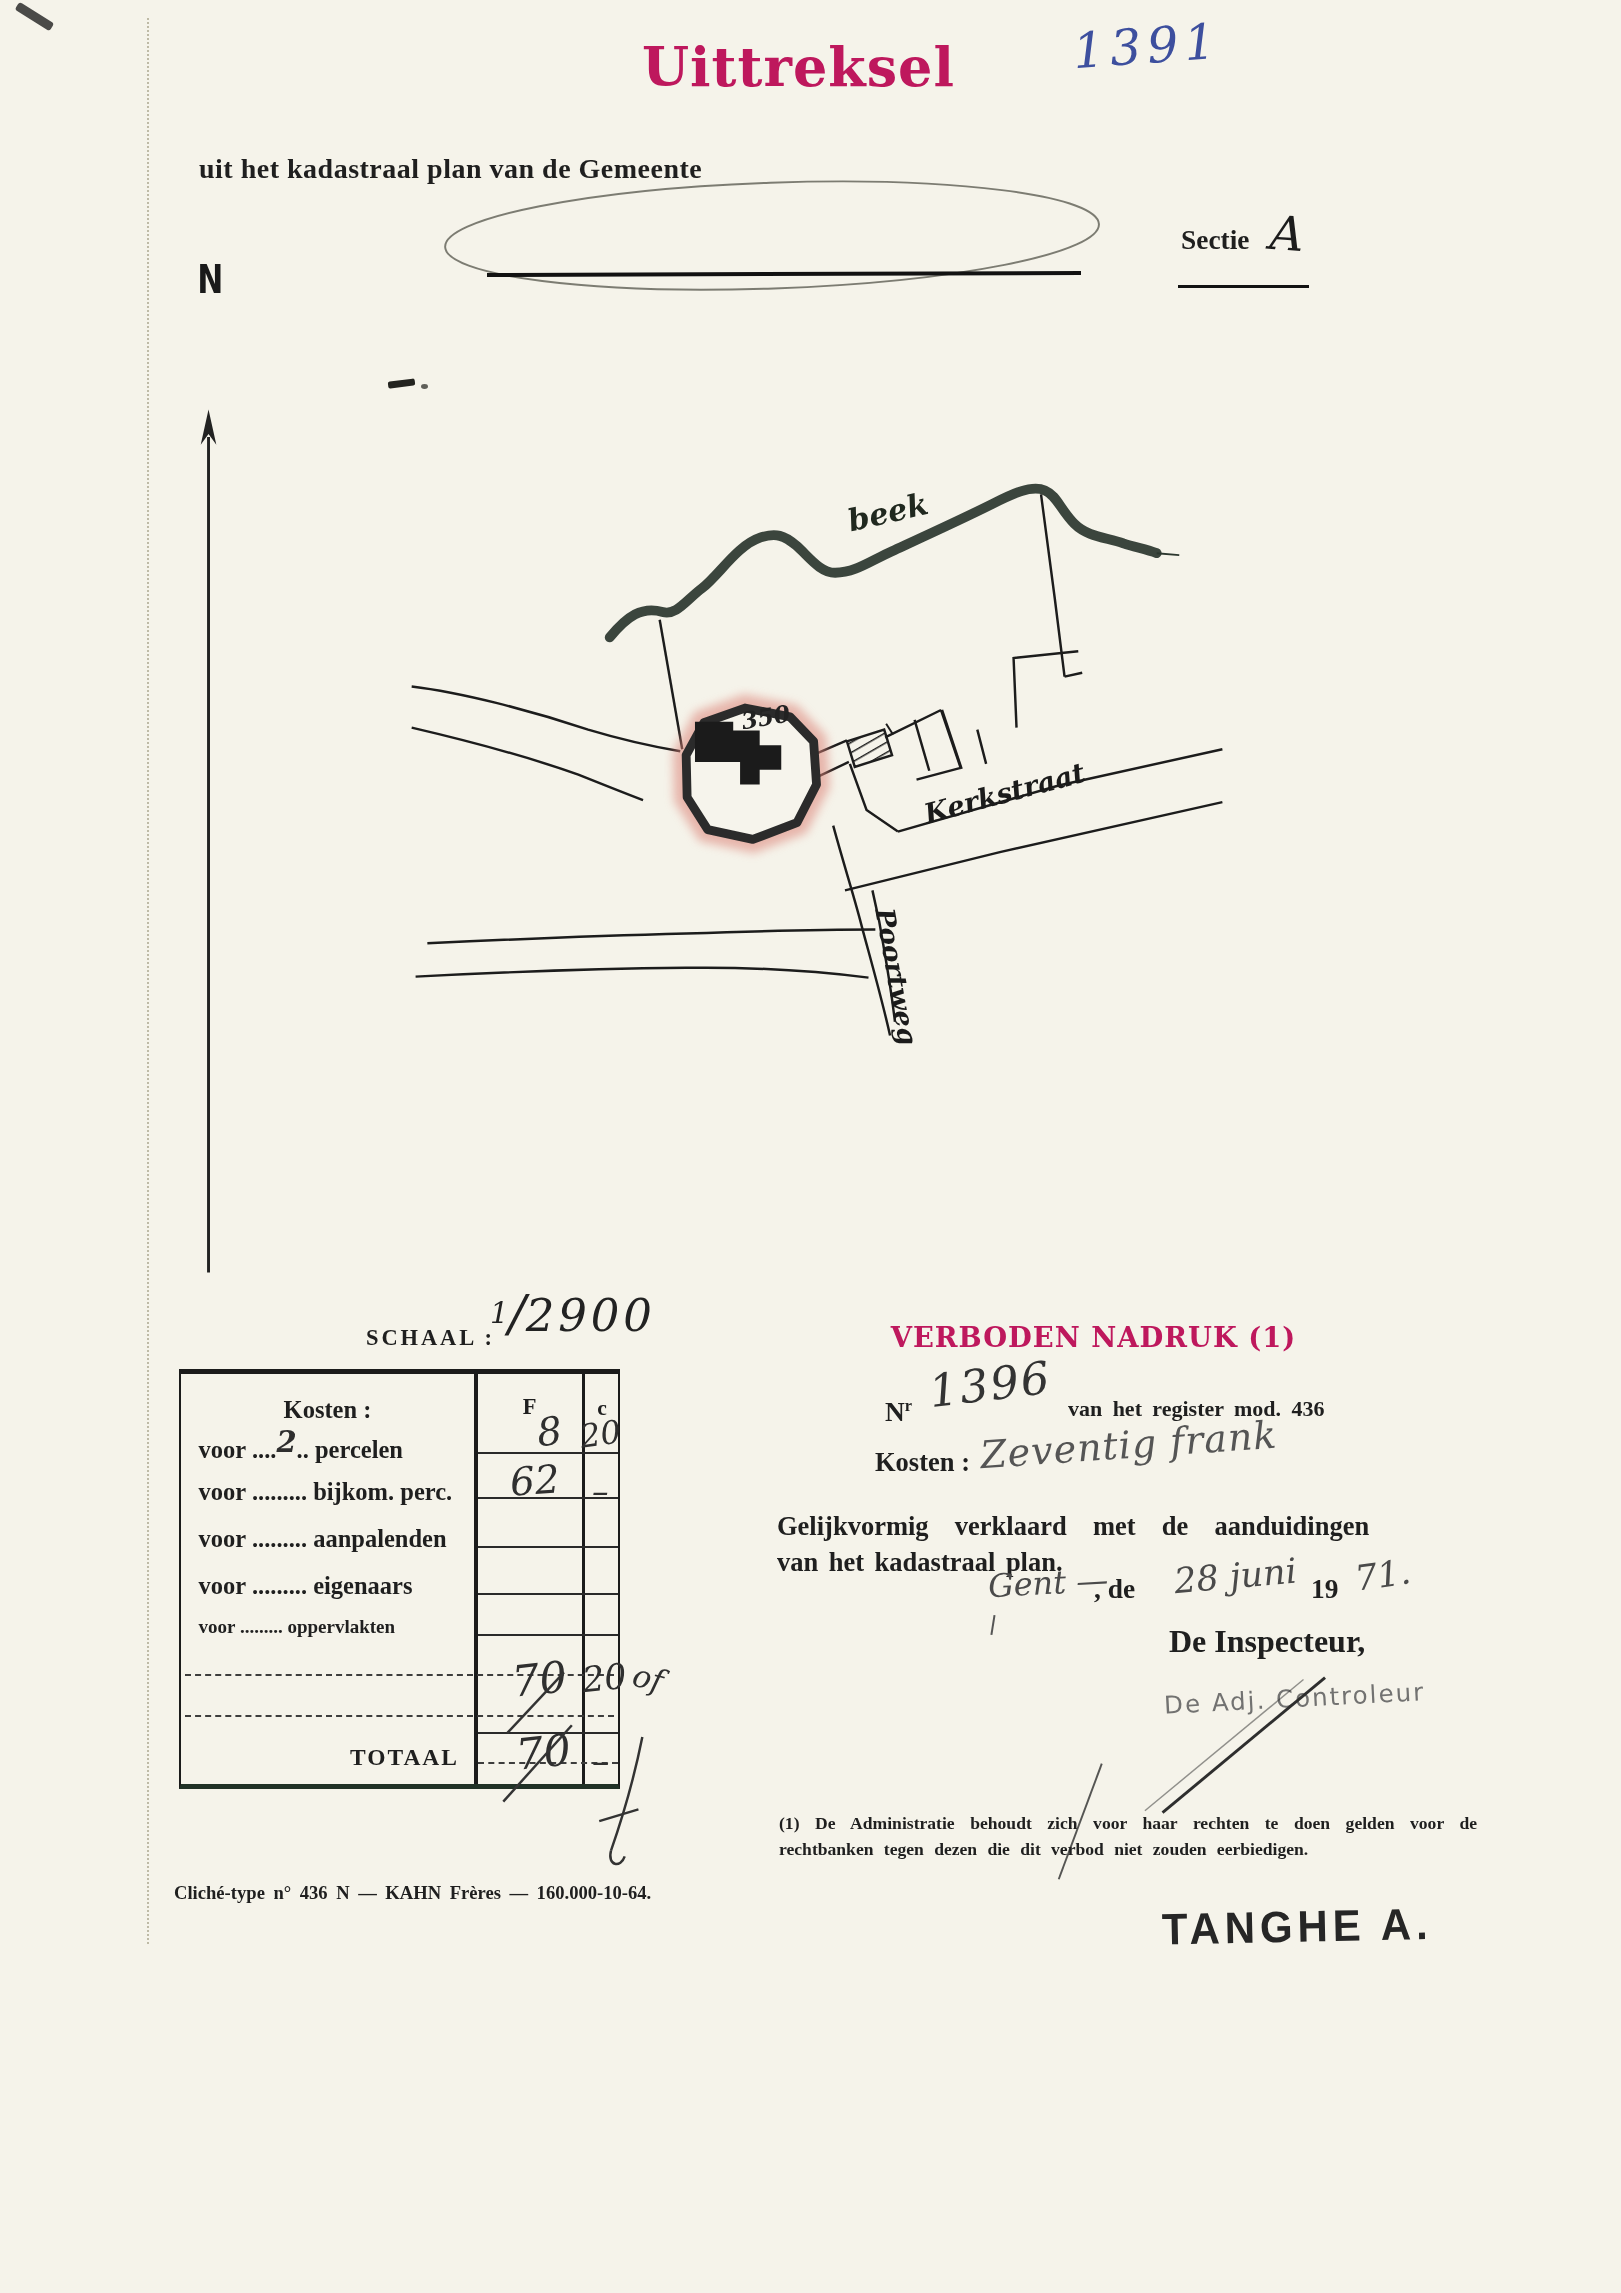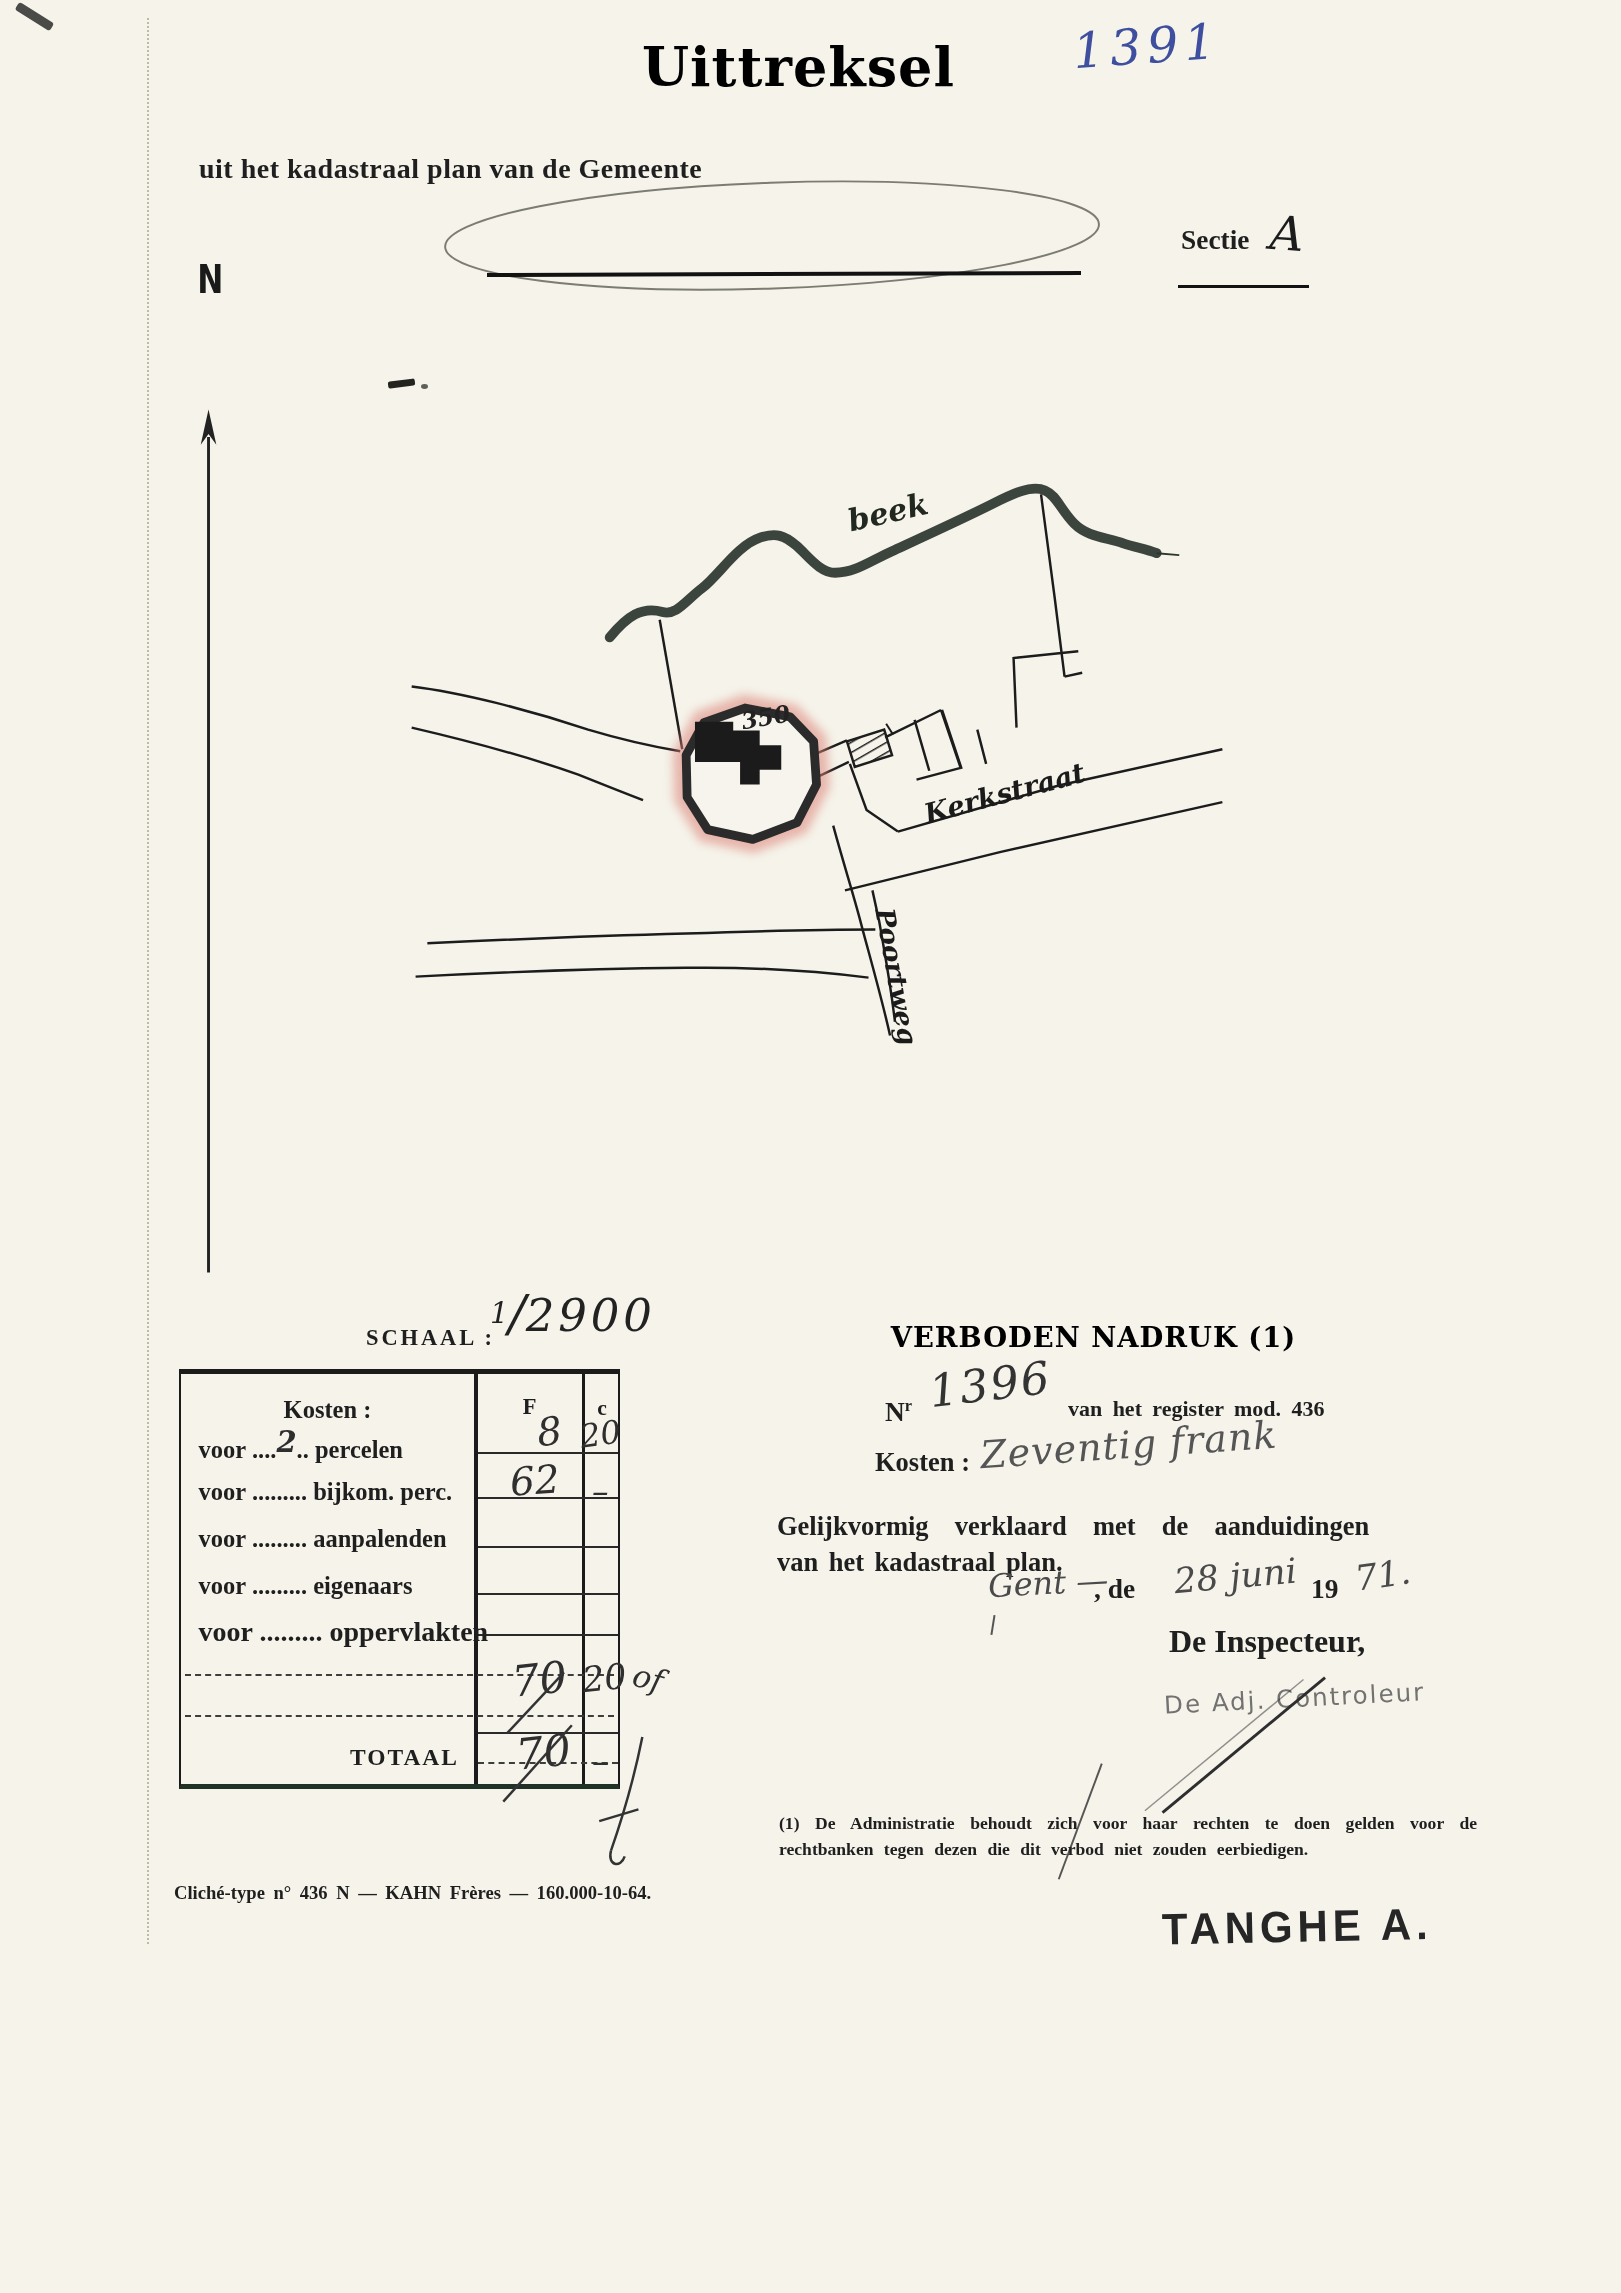--- a/index.html
+++ b/index.html
@@ -3,21 +3,21 @@
 <meta charset="utf-8">
 <style>
   html,body{margin:0;padding:0;background:#888;}
   #page{
     position:relative;width:1621px;height:2294px;margin:0 auto;
     background:#f5f3ea;overflow:hidden;
     font-family:"DejaVu Serif",serif;color:#1c1c1c;
   }
   .abs{position:absolute;}
   .printed{font-family:"Liberation Serif",serif;font-weight:700;color:#1f1f1f;}
-  .typeface{font-family:"DejaVu Serif",serif;font-weight:700;color:#000000;}
+  .typeface{font-family:"DejaVu Serif",serif;font-weight:700;color:#be185d;}
   .hand{font-family:"DejaVu Serif",serif;font-style:italic;color:#3c3c3c;}
   .hand-ink{font-family:"DejaVu Serif",serif;font-style:italic;color:#3d4f9e;}
   .nowrap{white-space:nowrap;}
   .center{text-align:center;}
   .vline{position:absolute;background:#1b1b1b;}
   .hline{position:absolute;background:#2a2a2a;}
   .dashline{position:absolute;border-top:2px dashed #3d3d3d;}
   sup{font-size:60%;}
 </style>
 </head>
@@ -132,21 +132,21 @@
     </div>
     <div class="abs printed nowrap" style="left:17.6px;top:104px;font-size:24.5px;">
       <span>voor .........</span><span> bijkom. perc.</span>
     </div>
     <div class="abs printed nowrap" style="left:17.6px;top:151px;font-size:24.5px;">
       <span>voor .........</span><span> aanpalenden</span>
     </div>
     <div class="abs printed nowrap" style="left:17.6px;top:198px;font-size:24.5px;">
       <span>voor .........</span><span> eigenaars</span>
     </div>
-    <div class="abs printed nowrap" style="left:17.6px;top:242px;font-size:28px;">
+    <div class="abs printed nowrap" style="left:17.6px;top:242px;font-size:19px;">
       <span>voor .........</span><span> oppervlakten</span>
     </div>
 
     <div class="abs printed" style="left:0;top:370px;width:278px;text-align:right;font-size:23.5px;letter-spacing:2px;">TOTAAL</div>
   </div>
 
   <div class="abs hand" style="left:537px;top:1409px;font-size:39px;color:#2f2f2f;transform:rotate(-6deg);">8</div>
   <div class="abs hand" style="left:580px;top:1415px;font-size:32px;color:#2f2f2f;transform:rotate(-8deg);">20</div>
   <div class="abs hand" style="left:510px;top:1458px;font-size:39px;color:#2f2f2f;transform:rotate(-4deg);">62</div>
   <div class="abs hand" style="left:592px;top:1472px;font-size:33px;color:#2f2f2f;">–</div>

